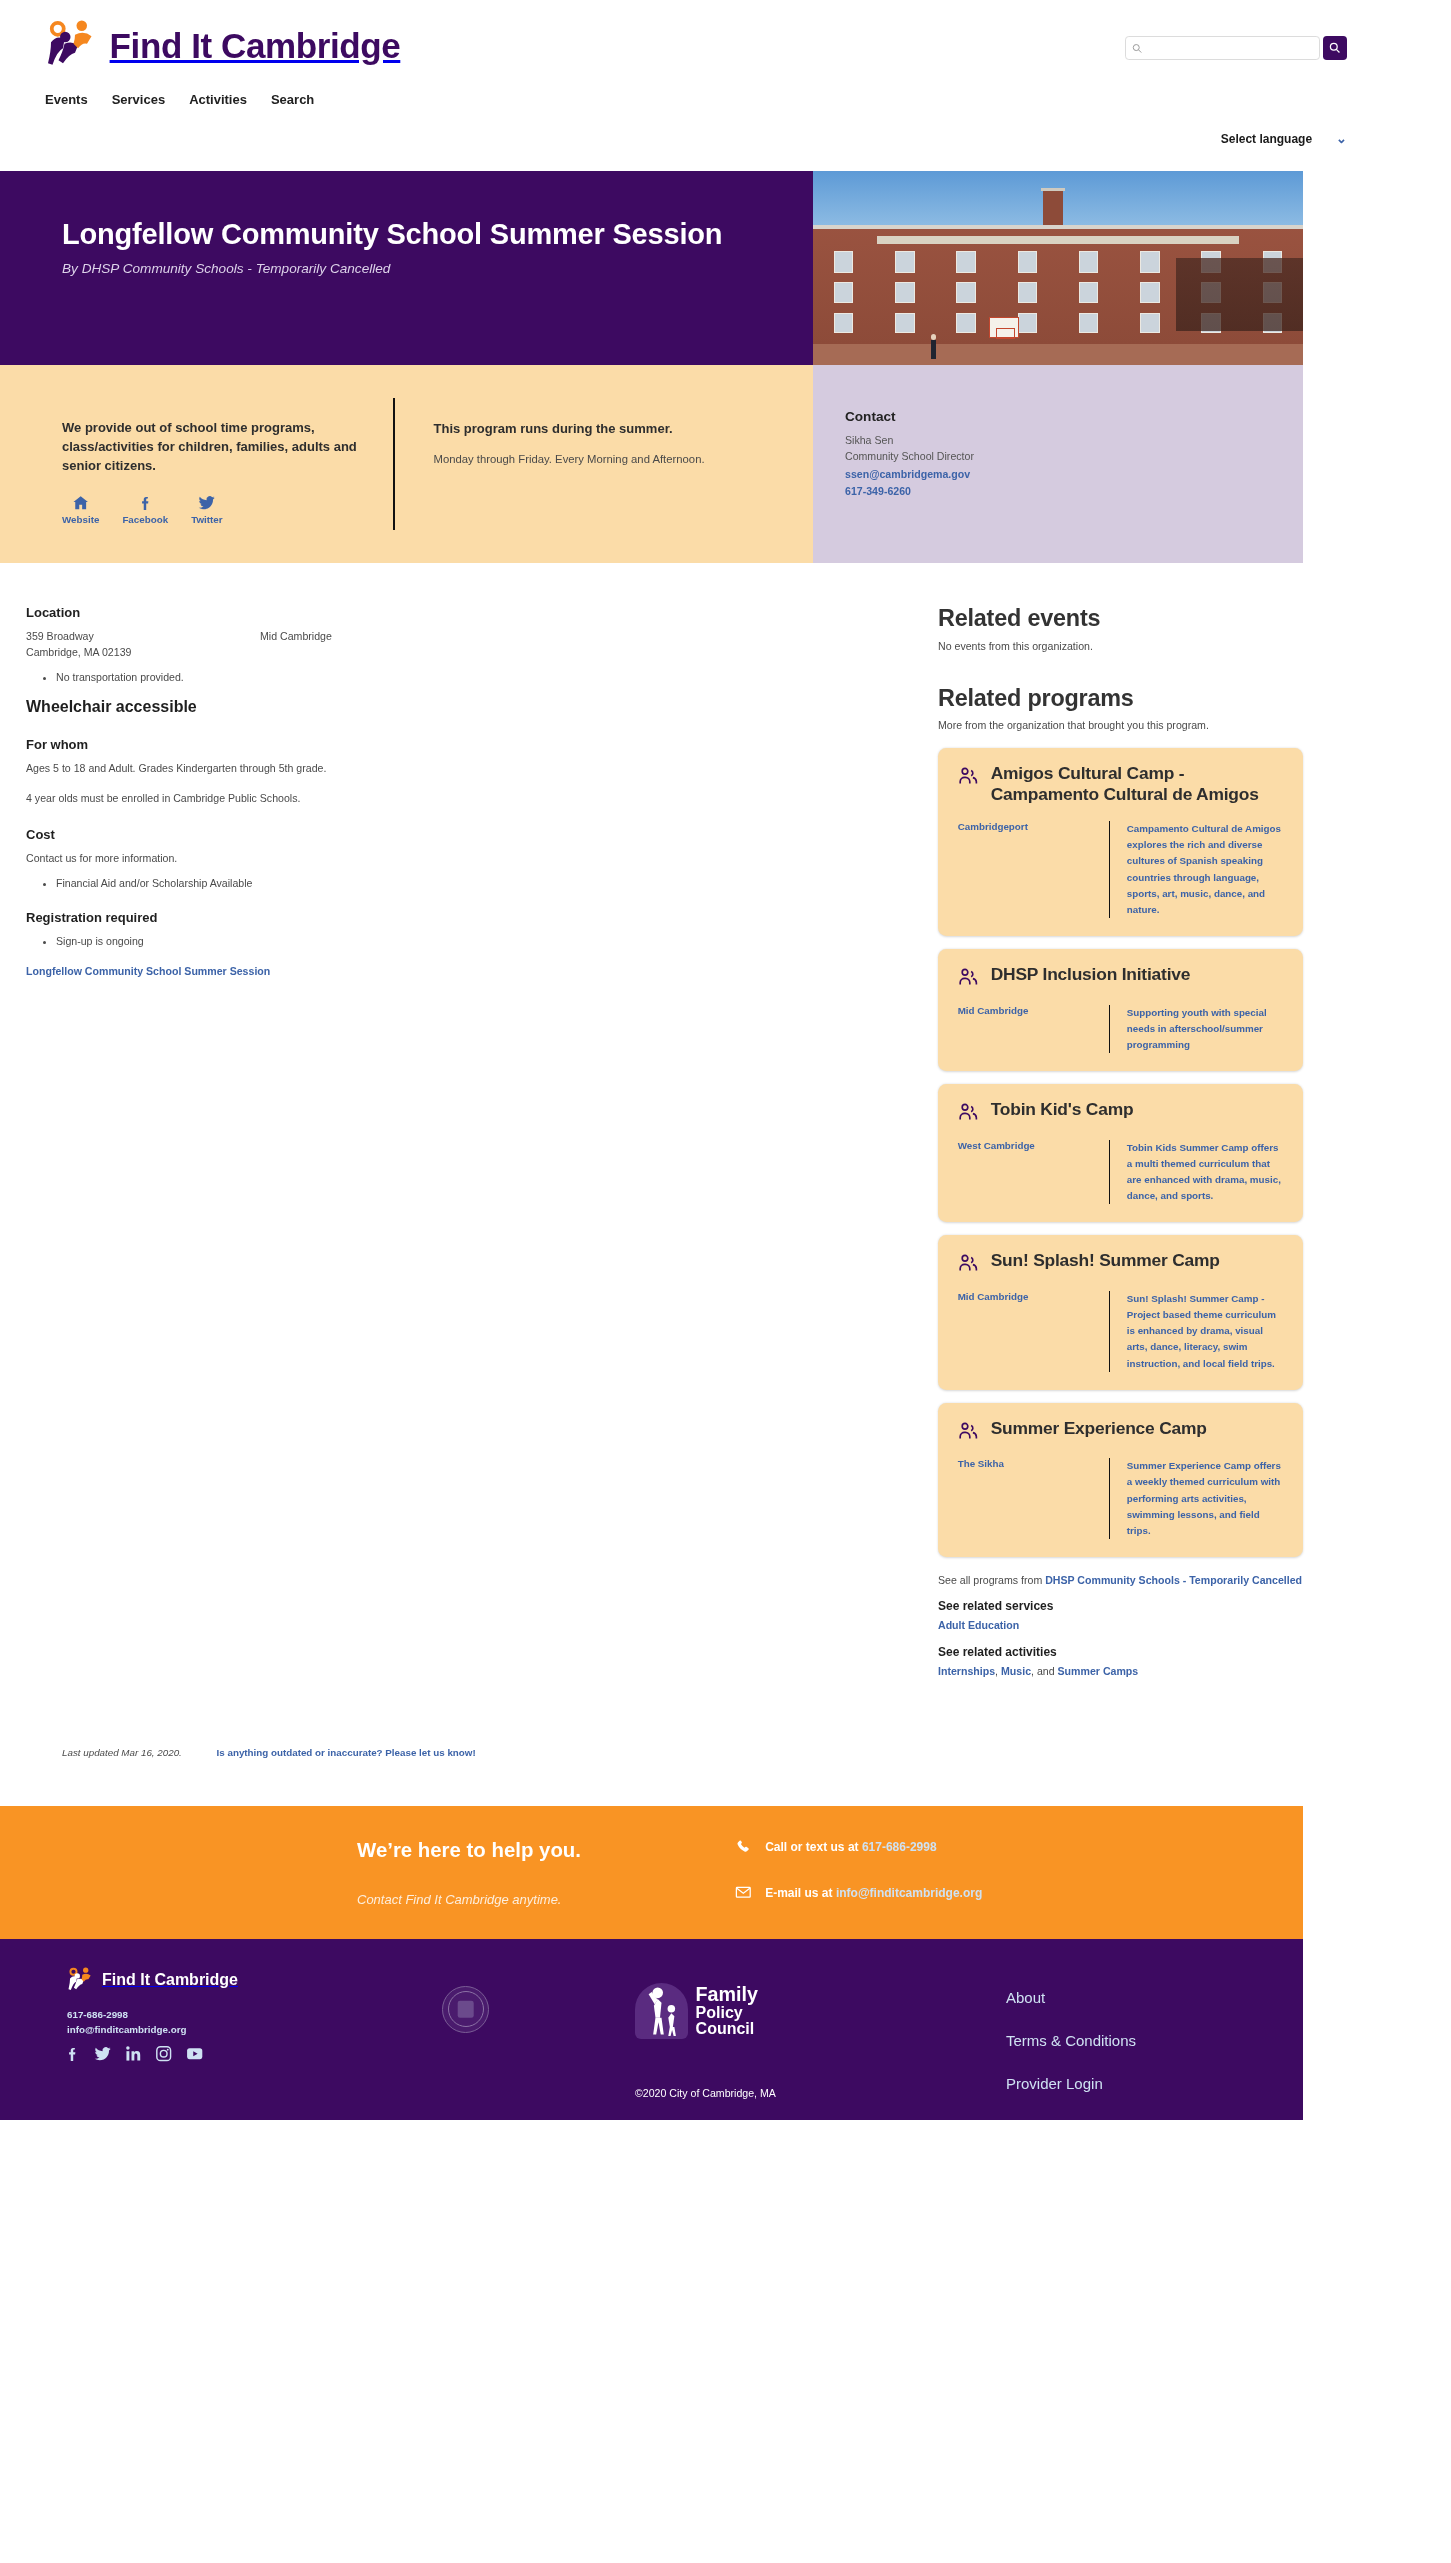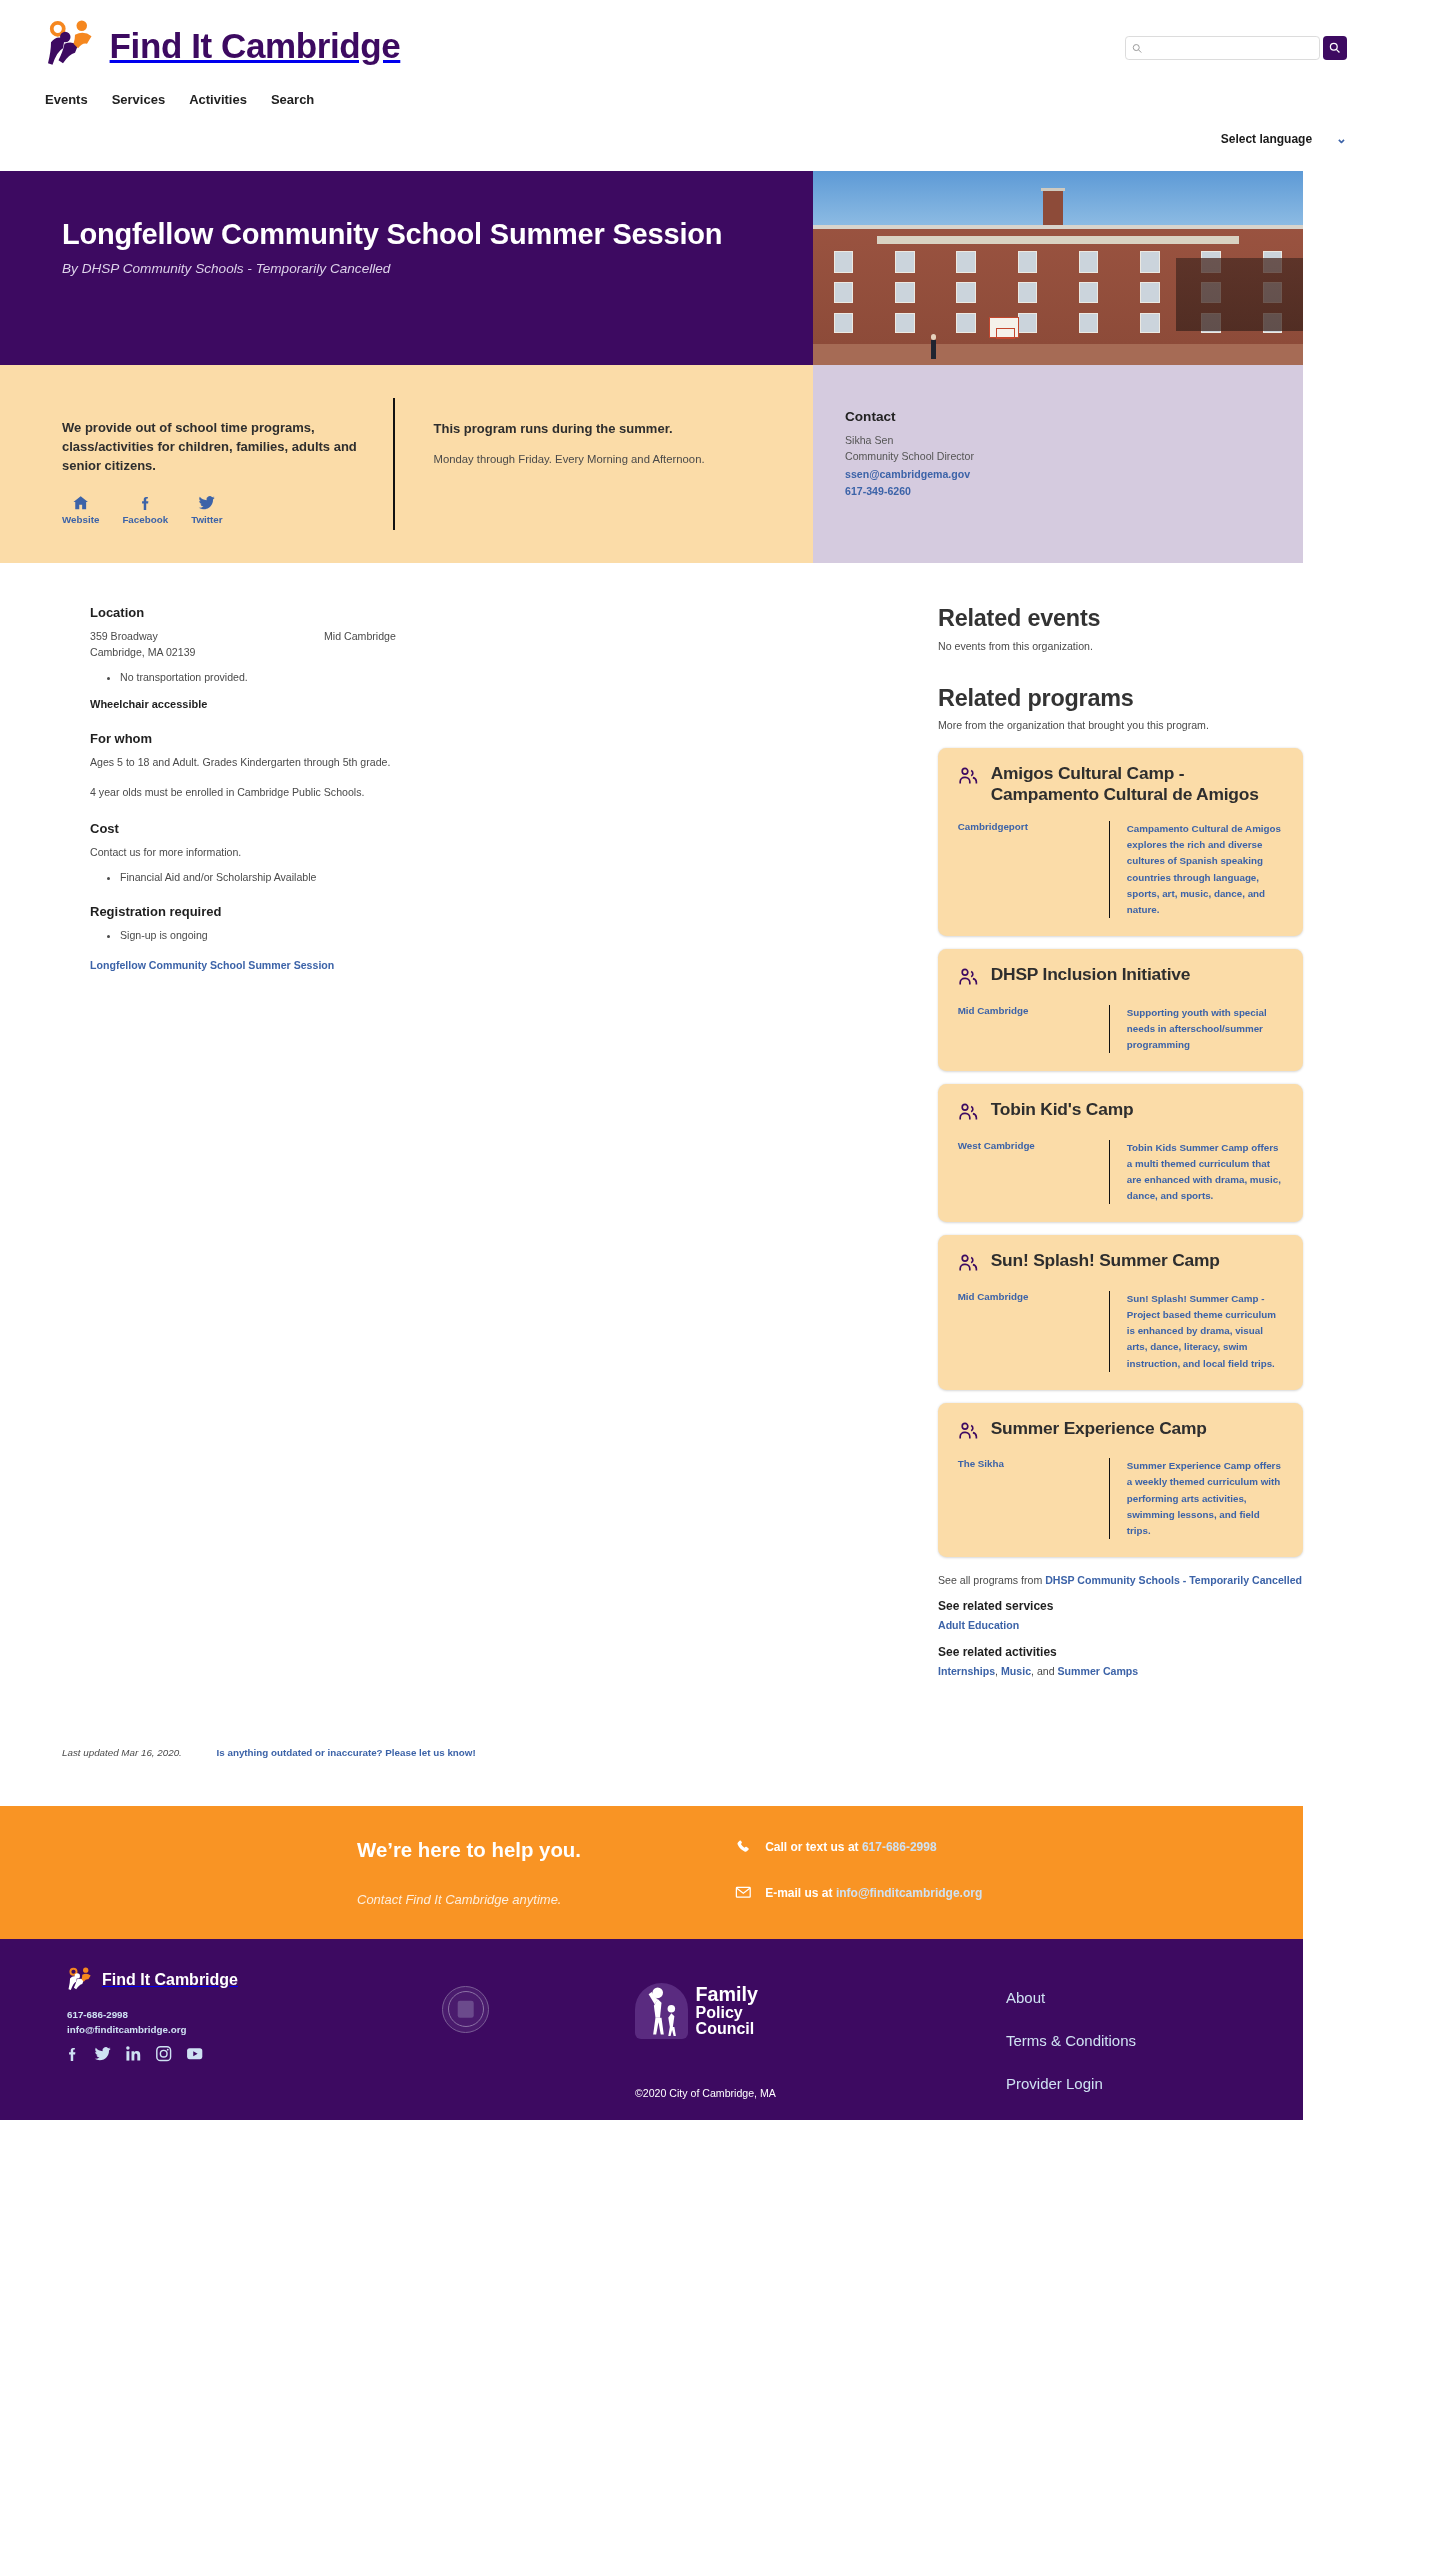--- a/index.html
+++ b/index.html
@@ -77,31 +77,31 @@
   .st-sched h3 { margin:0; font-size:13px; font-weight:bold; color:#2e2e2e; }
   .st-sched p { margin:16.6px 0 0; font-size:11.3px; color:#4a4a4a; }
   .stripe-r { width:490px; background:#d5cbdf; padding:44px 0 0 32px; }
   .stripe-r h3 { margin:0; font-size:13.6px; font-weight:bold; color:#222; }
   .stripe-r .nm { font-size:10.6px; color:#555; margin-top:9.8px; }
   .stripe-r .role { font-size:10.6px; color:#555; margin-top:4.5px; }
   .stripe-r a { display:block; font-size:10.6px; font-weight:bold; color:#3c63a8; text-decoration:none; margin-top:5.3px; }
 
   
   .main { display:flex; padding:42px 0 0 0; }
-  .col-l { width:938px; padding-left:90px; }
+  .col-l { width:938px; padding-left:26px; }
   .col-r { flex:1; }
 
   .sec-h { font-size:13px; font-weight:bold; color:#1f1f1f; margin:0 0 7.6px; }
   .sec-h.gap { margin-top:21px; }
   .body-t { font-size:10.6px; color:#4a4a4a; margin:0; line-height:1.55; }
   .addr-row { display:flex; }
   .addr-row .a1 { width:234px; }
   .ul { margin:10.6px 0 0; padding-left:30px; }
   .ul li { font-size:10.6px; color:#4a4a4a; margin-bottom:3px; }
-  .strongline { font-size:11px; font-weight:bold; color:#1f1f1f; margin-top:15px; }
+  .strongline { font-size:16px; font-weight:bold; color:#1f1f1f; margin-top:15px; }
   .link-b { font-size:10.6px; font-weight:bold; color:#3c63a8; text-decoration:none; }
 
   .bighead { font-size:23.4px; font-weight:bold; color:#333; margin:0 0 7.6px; letter-spacing:-0.2px; }
   .bighead.second { margin-top:33px; }
   .muted { font-size:10.6px; color:#4a4a4a; margin:0; }
 
   .cards { margin-top:16.6px; display:flex; flex-direction:column; gap:13px; }
   .card { background:#fbdca8; border-radius:8.3px; padding:15px 19.7px 18px 19.7px;
           box-shadow:0 0.8px 2.3px rgba(0,0,0,.16); }
   .card-top { display:flex; gap:12px; align-items:flex-start; }

